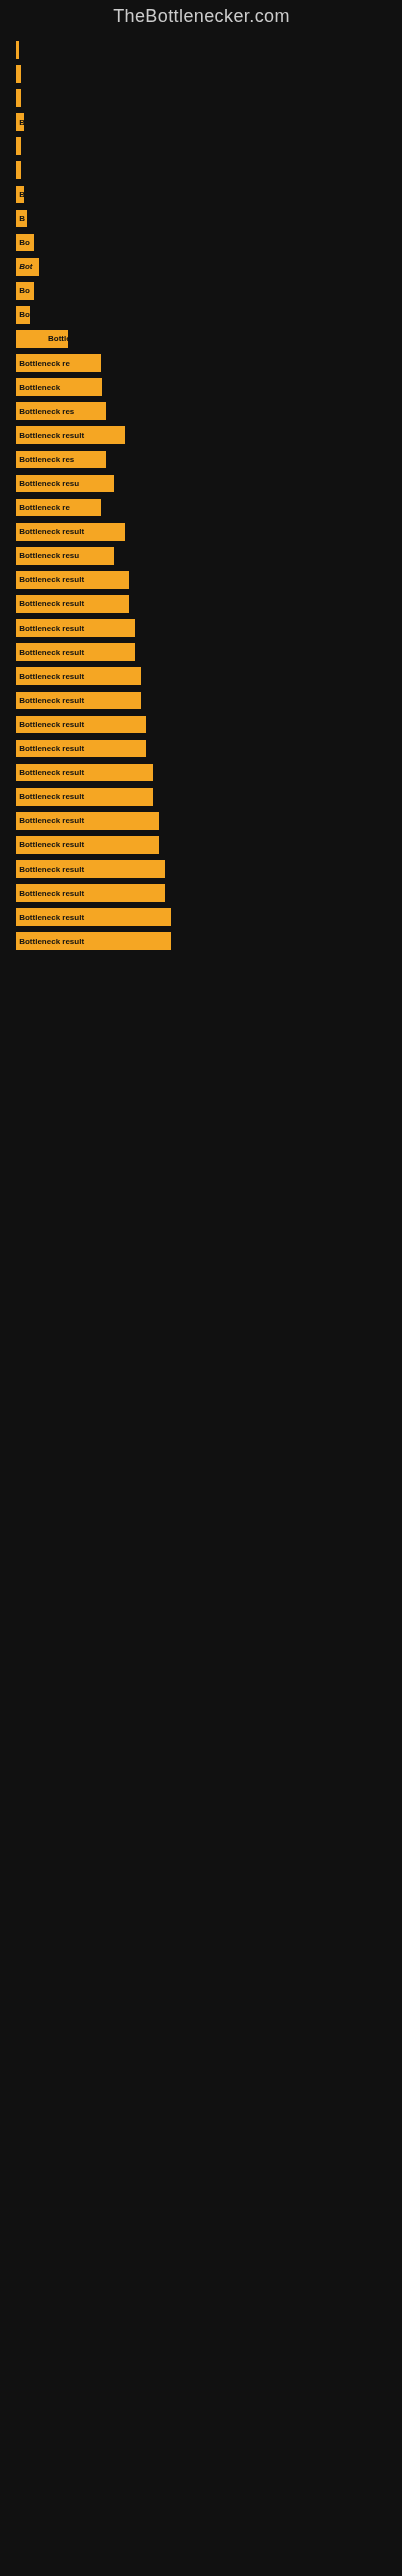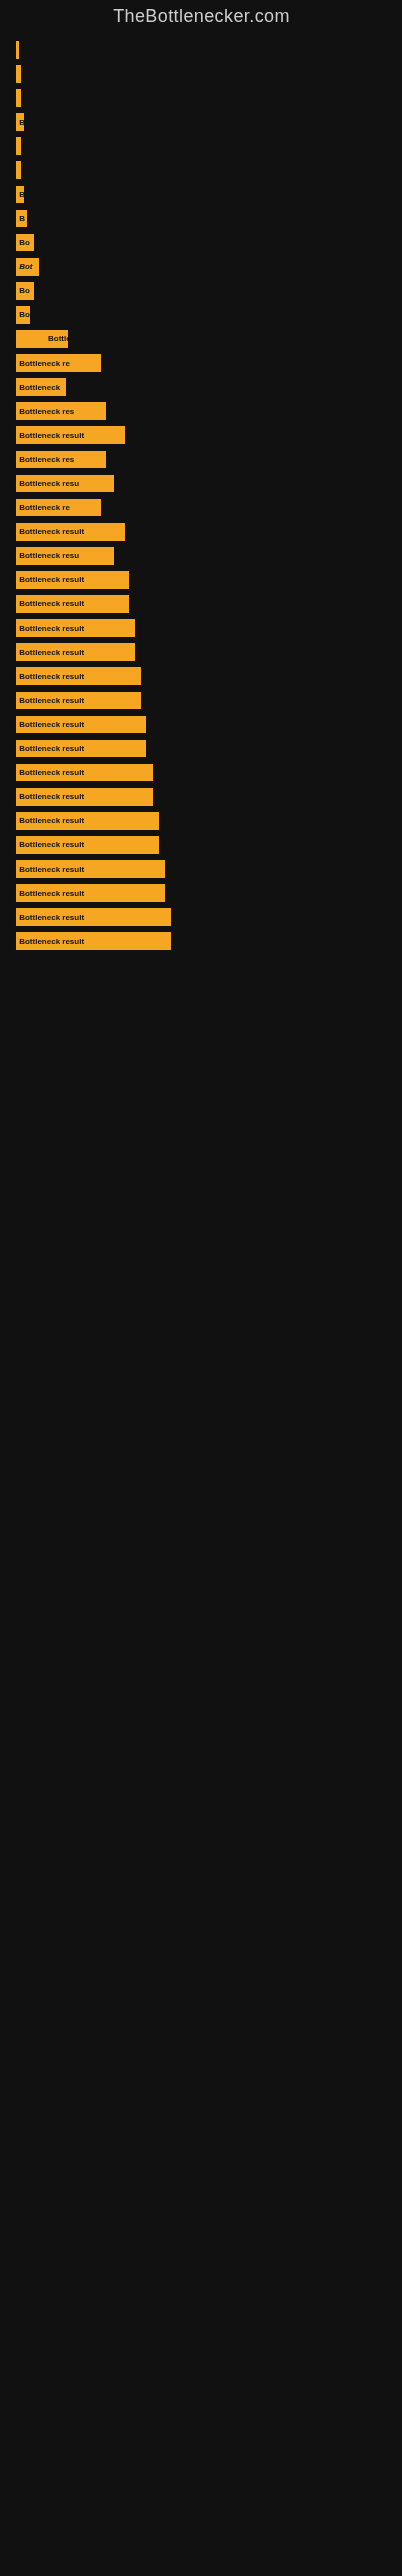--- a/index.html
+++ b/index.html
@@ -104,21 +104,21 @@
       <div class="bar" style="width: 52px; padding-left: 32px;">
         <span class="bar-label">Bottlene</span>
       </div>
     </div>
     <div class="bar-row">
       <div class="bar" style="width: 85px;">
         <span class="bar-label">Bottleneck re</span>
       </div>
     </div>
     <div class="bar-row">
-      <div class="bar" style="width: 50px;">
+      <div class="bar" style="width: 86px;">
         <span class="bar-label">Bottleneck</span>
       </div>
     </div>
     <div class="bar-row">
       <div class="bar" style="width: 90px;">
         <span class="bar-label">Bottleneck res</span>
       </div>
     </div>
     <div class="bar-row">
       <div class="bar" style="width: 109px;">

